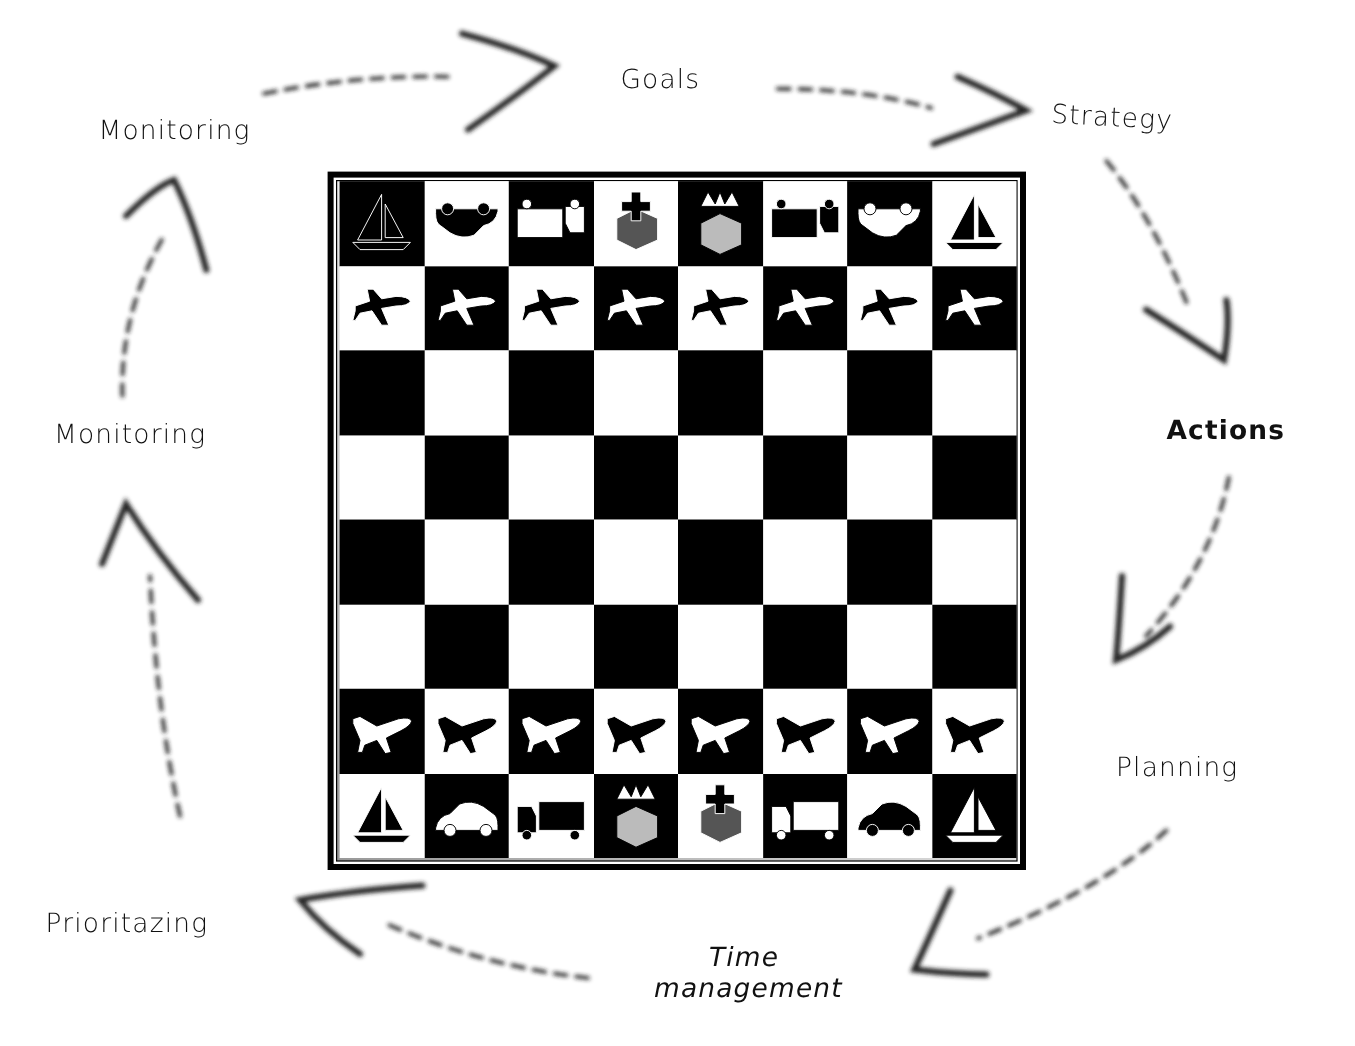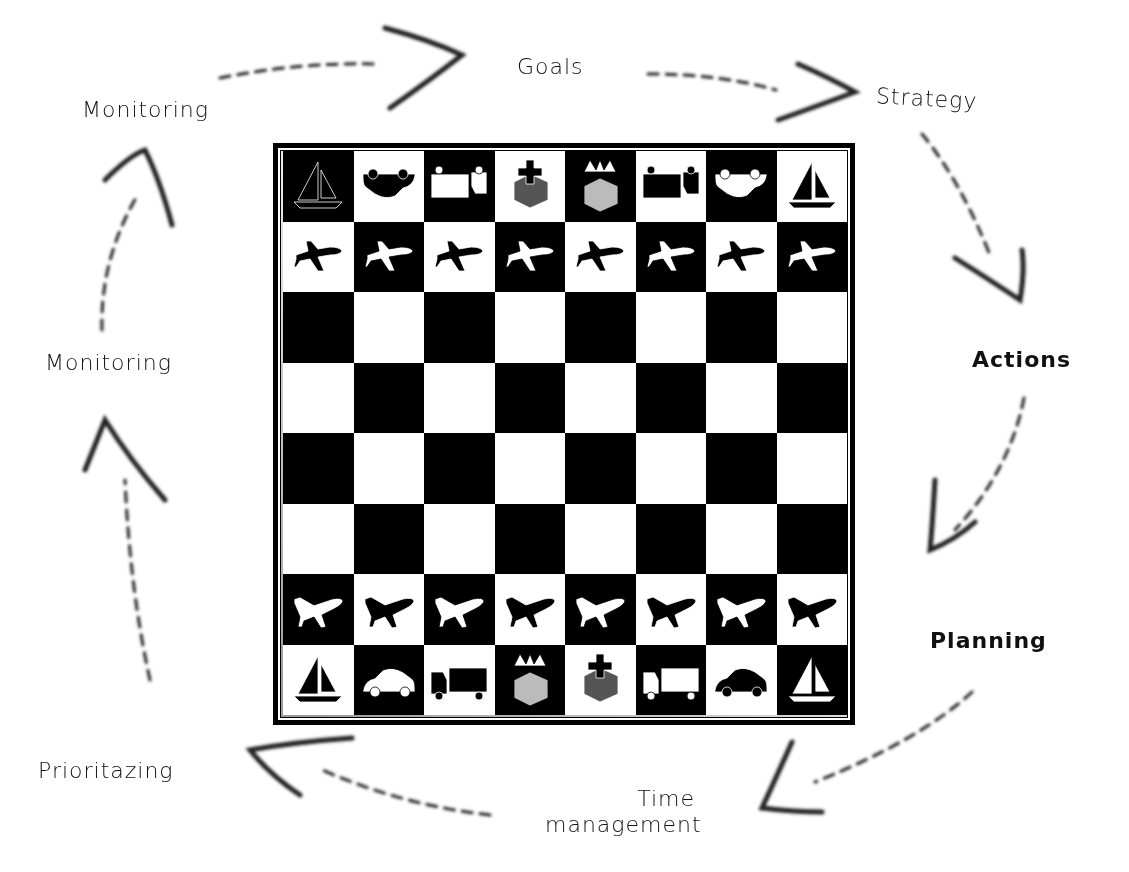--- a/index.html
+++ b/index.html
@@ -1,21 +1,21 @@
 <!DOCTYPE html>
 <html><head>
 <meta charset="utf-8">
 <style>
   html, body { margin:0; padding:0; background:#ffffff; }
   body { width:1129px; height:872px; position:relative; overflow:hidden;
          font-family:"DejaVu Sans", sans-serif; }
   .label { position:absolute; color:#111; font-family:"DejaVu Sans", sans-serif;
            font-size:22px; font-weight:300; letter-spacing:1px; white-space:nowrap;
            transform:rotate(var(--rot,0deg)); }
-  .label.two { text-align:right; line-height:26px; }
+  .label.two { text-align:center; line-height:26px;font-style:italic; }
   #arrows { position:absolute; left:0; top:0; width:1129px; height:872px; }
   .board-outer { position:absolute; left:273px; top:143px; width:582px; height:582px;
                  background:#000; box-sizing:border-box; }
   .board-gap { position:absolute; left:5px; top:5px; right:5px; bottom:5px; background:#fff; }
   .board-line { position:absolute; left:2px; top:2px; right:2px; bottom:2px; background:#000; }
   .board-bevel { position:absolute; left:1px; top:1px; right:1px; bottom:1px;
                  background:linear-gradient(135deg,#eee,#999 50%,#ddd); }
   .grid { position:absolute; left:283px; top:151px; width:564px; height:564px;
           display:grid; grid-template-columns:repeat(8,70.5px); grid-template-rows:repeat(8,70.5px); }
   .cell { position:relative; display:flex; align-items:center; justify-content:center; }
@@ -56,21 +56,21 @@
     <path d="M85 470 Q95 445 105 420 Q130 460 165 500" stroke-width="5"></path>
 
     <path d="M102 330 Q100 260 137 196" stroke-width="3" stroke-dasharray="10 8"></path>
     <path d="M105 180 Q130 155 145 150 Q160 180 172 225" stroke-width="5"></path>
   </g>
 </svg>
 
 <div class="label" style="left:517px;top:54px;">Goals</div>
 <div class="label" style="left:876px;top:86px;--rot:3deg;">Strategy</div>
 <div class="label" style="left:972px;top:347px;font-weight:bold;">Actions</div>
-<div class="label" style="left:930px;top:628px;font-weight:bold;">Planning</div>
+<div class="label" style="left:930px;top:628px;">Planning</div>
 <div class="label two" style="left:545px;top:786px;width:150px;">
   <div>Time</div>
   <div>management</div>
 </div>
 <div class="label" style="left:38px;top:758px;">Prioritazing</div>
 <div class="label" style="left:45px;top:350px;text-align:right;">Monitoring</div>
 <div class="label" style="left:82px;top:97px;">Monitoring</div>
 
 <div class="board-outer">
   <div class="board-gap">

